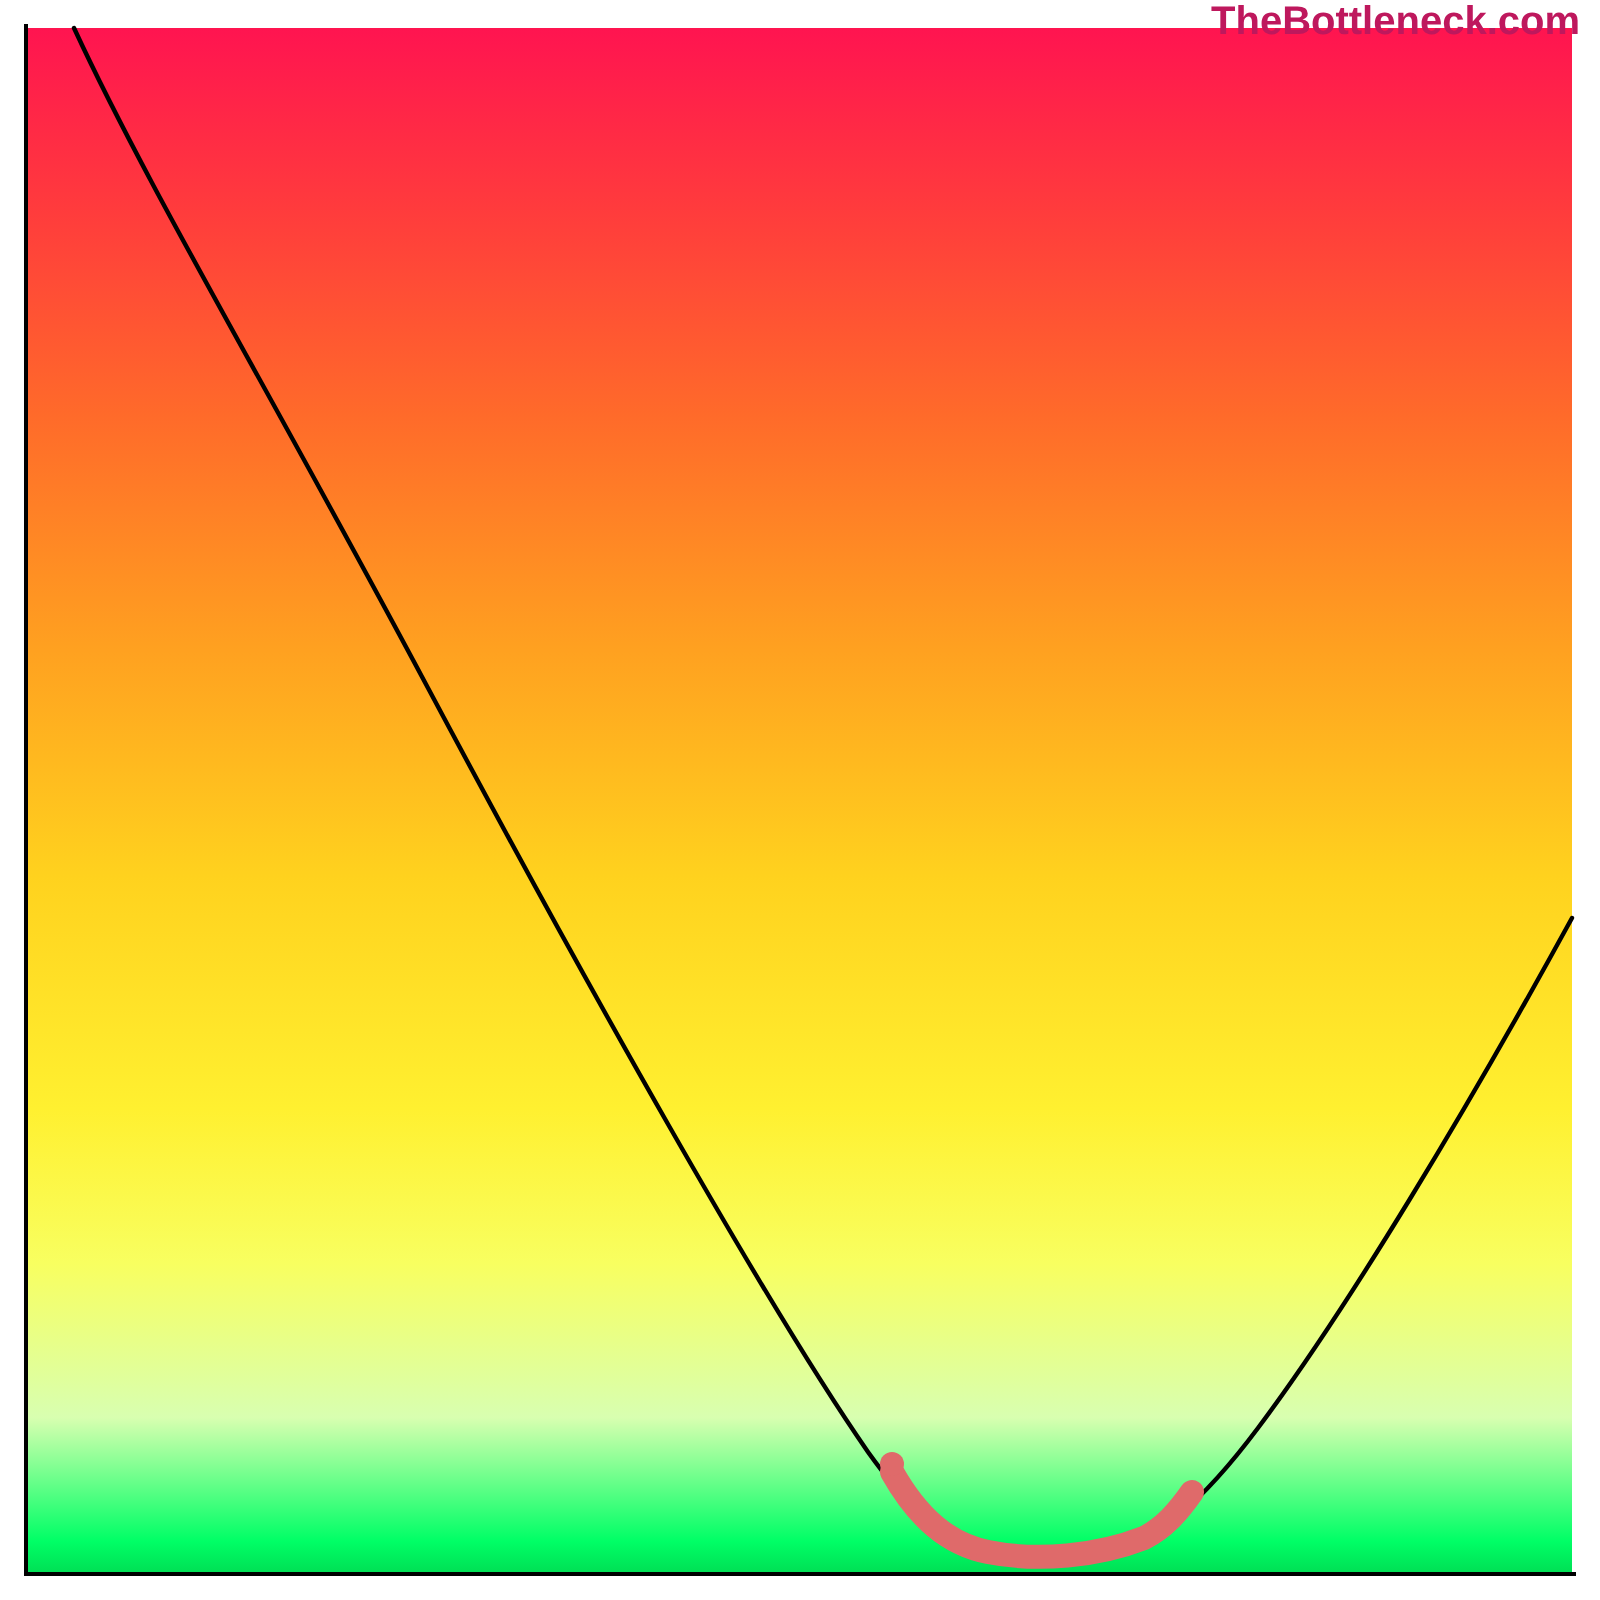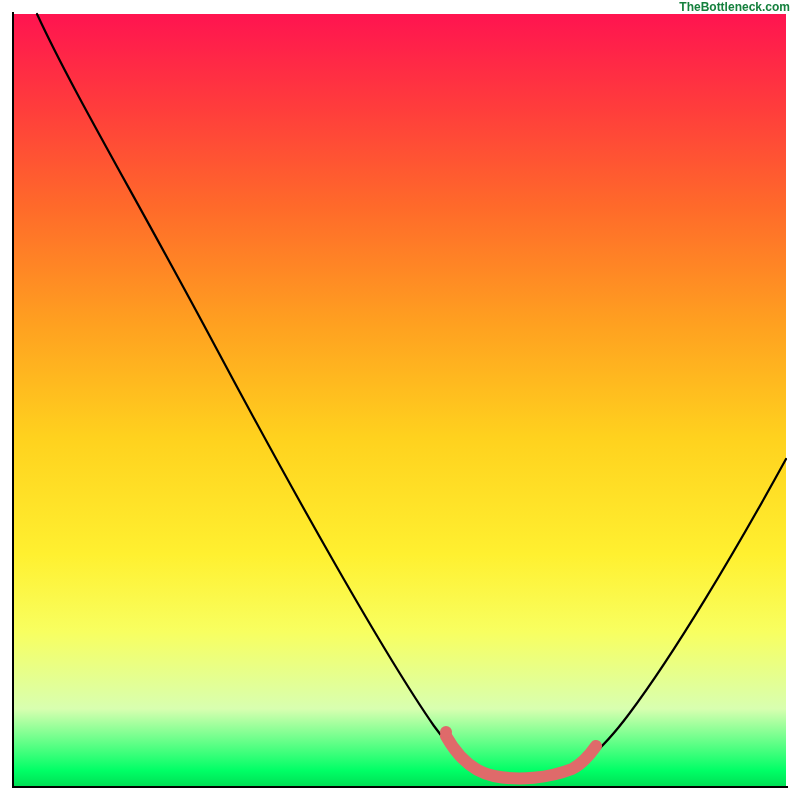--- a/index.html
+++ b/index.html
@@ -41,23 +41,23 @@
     bottom: 12px;
     width: 776px;
     height: 2px;
     background: #000;
   }
   .watermark {
     position: absolute;
     top: 0px;
     right: 10px;
     font-family: Arial, Helvetica, sans-serif;
-    font-size: 12px;
+    font-size: 20px;
     font-weight: bold;
-    color: #15803d;
+    color: #be185d;
   }
   svg.curve {
     position: absolute;
     left: 14px;
     top: 14px;
     width: 772px;
     height: 772px;
     overflow: visible;
   }
 </style>

